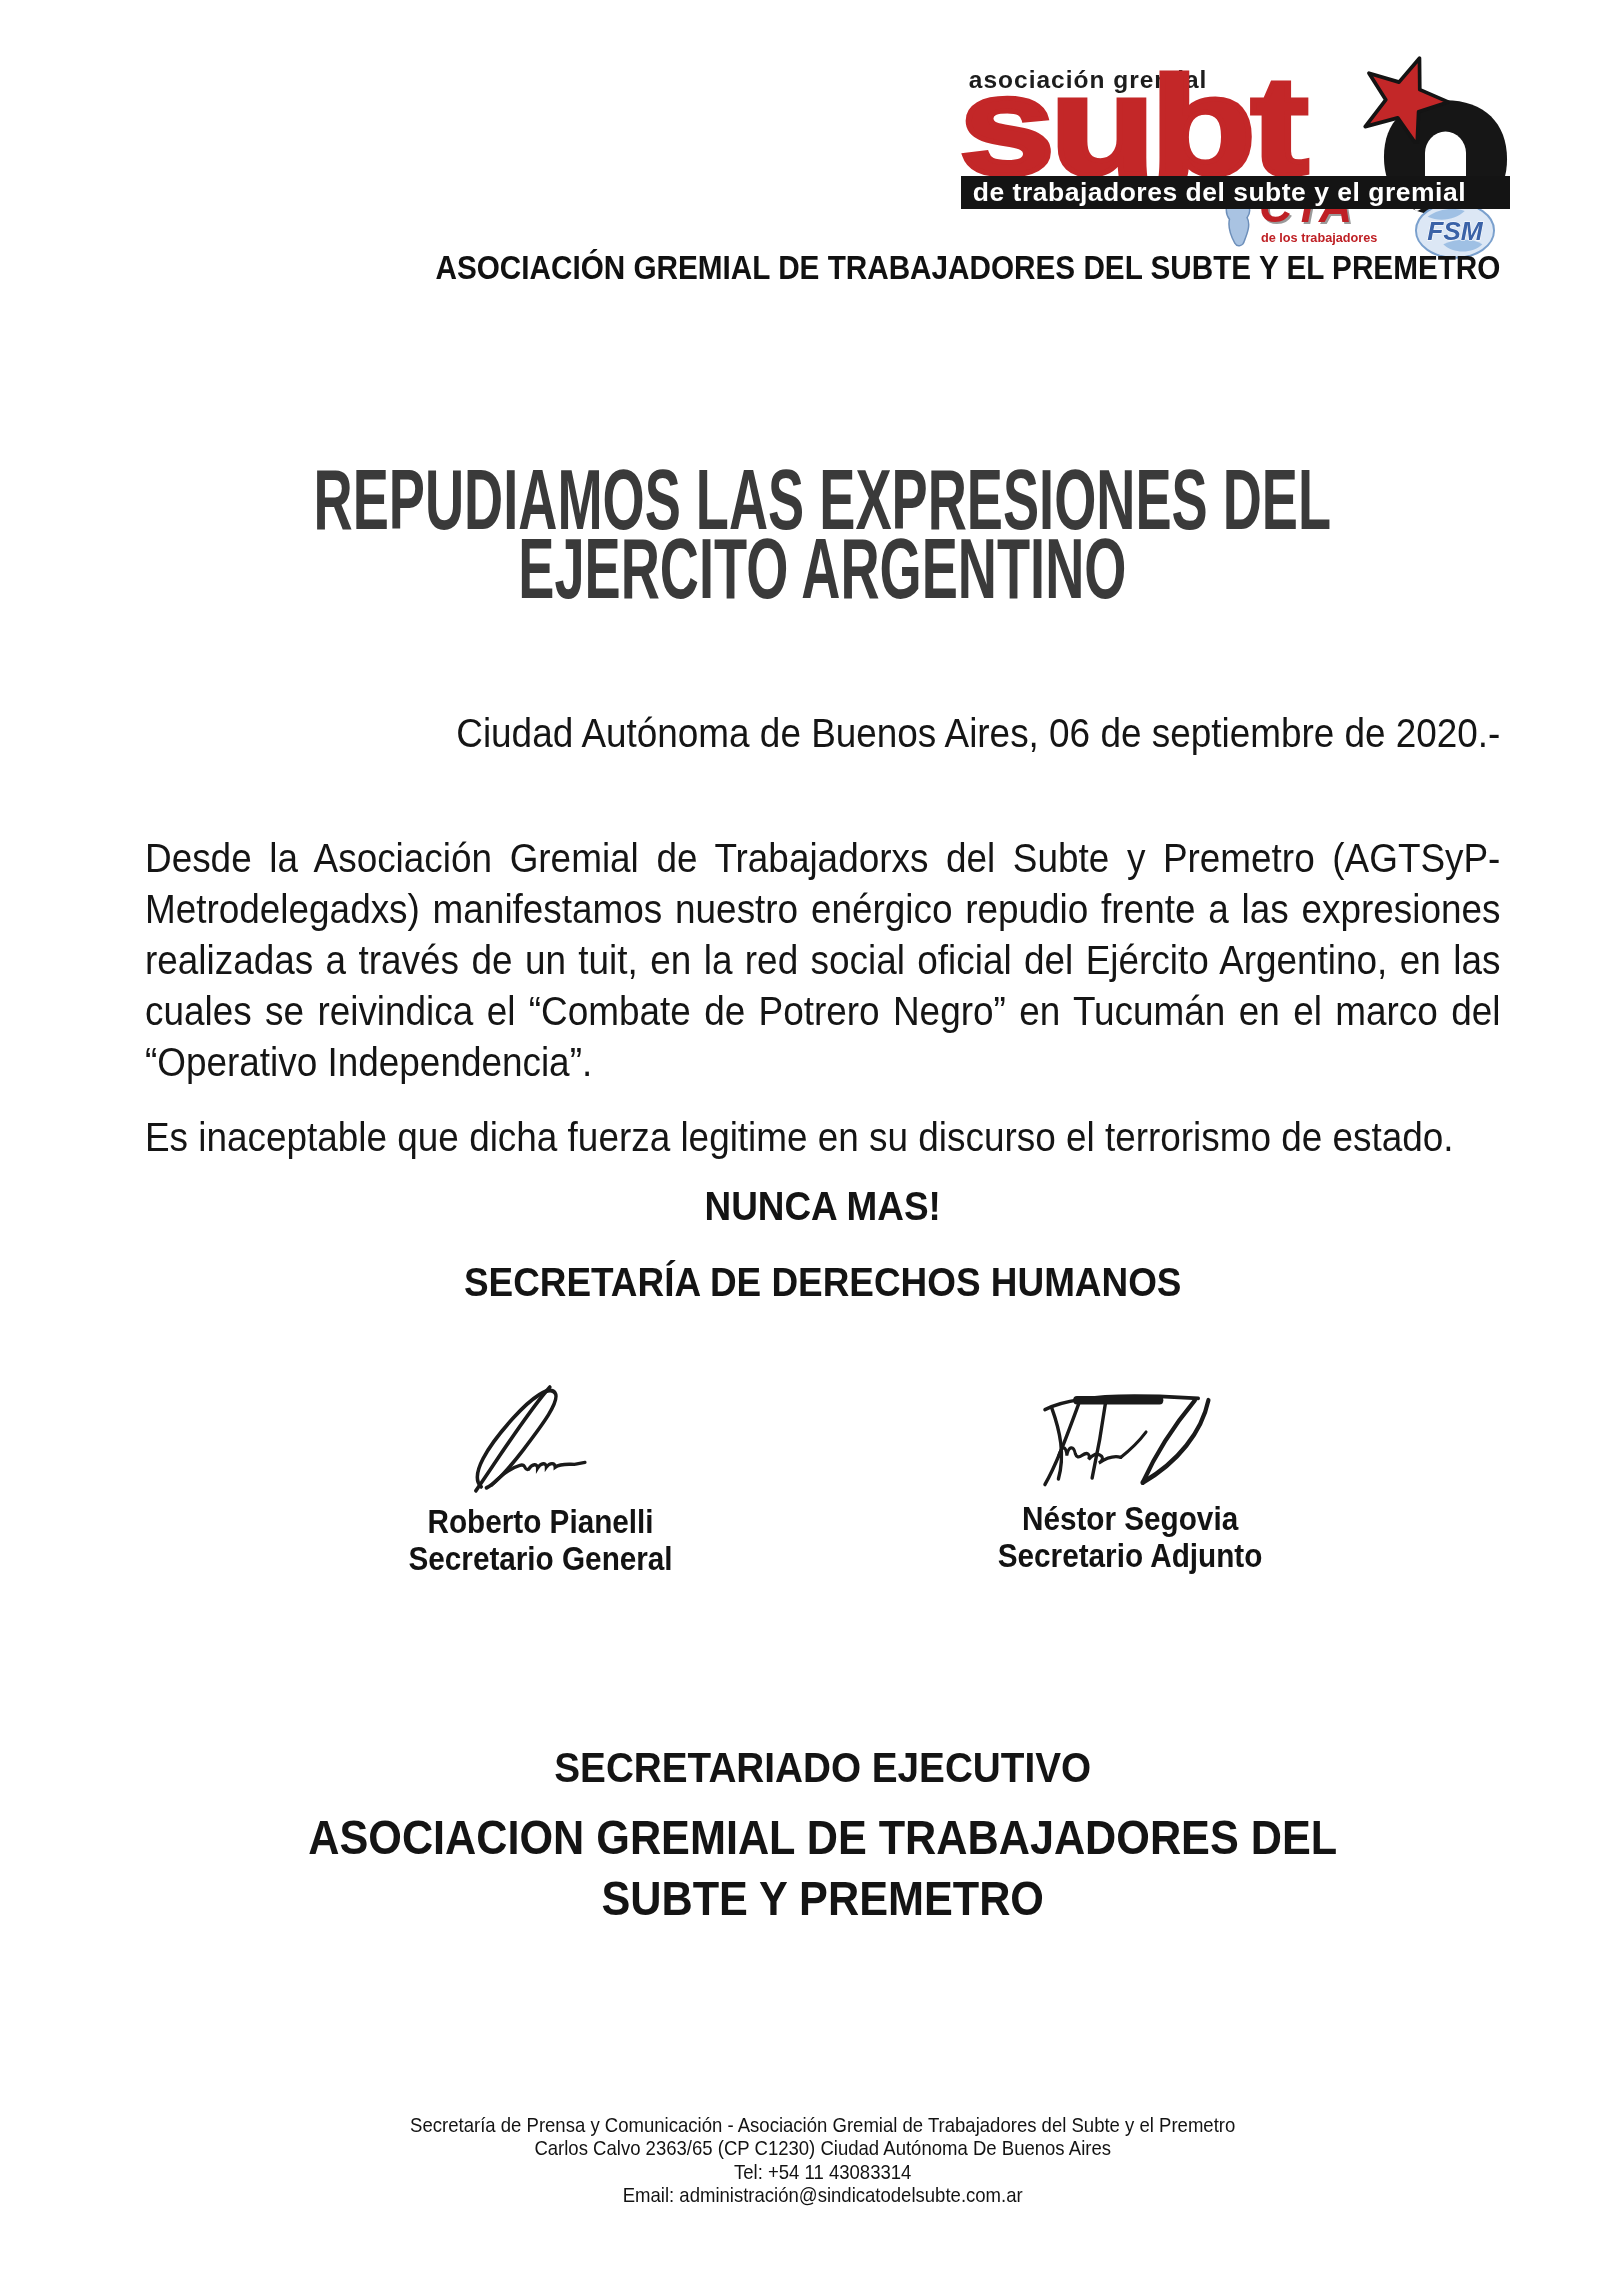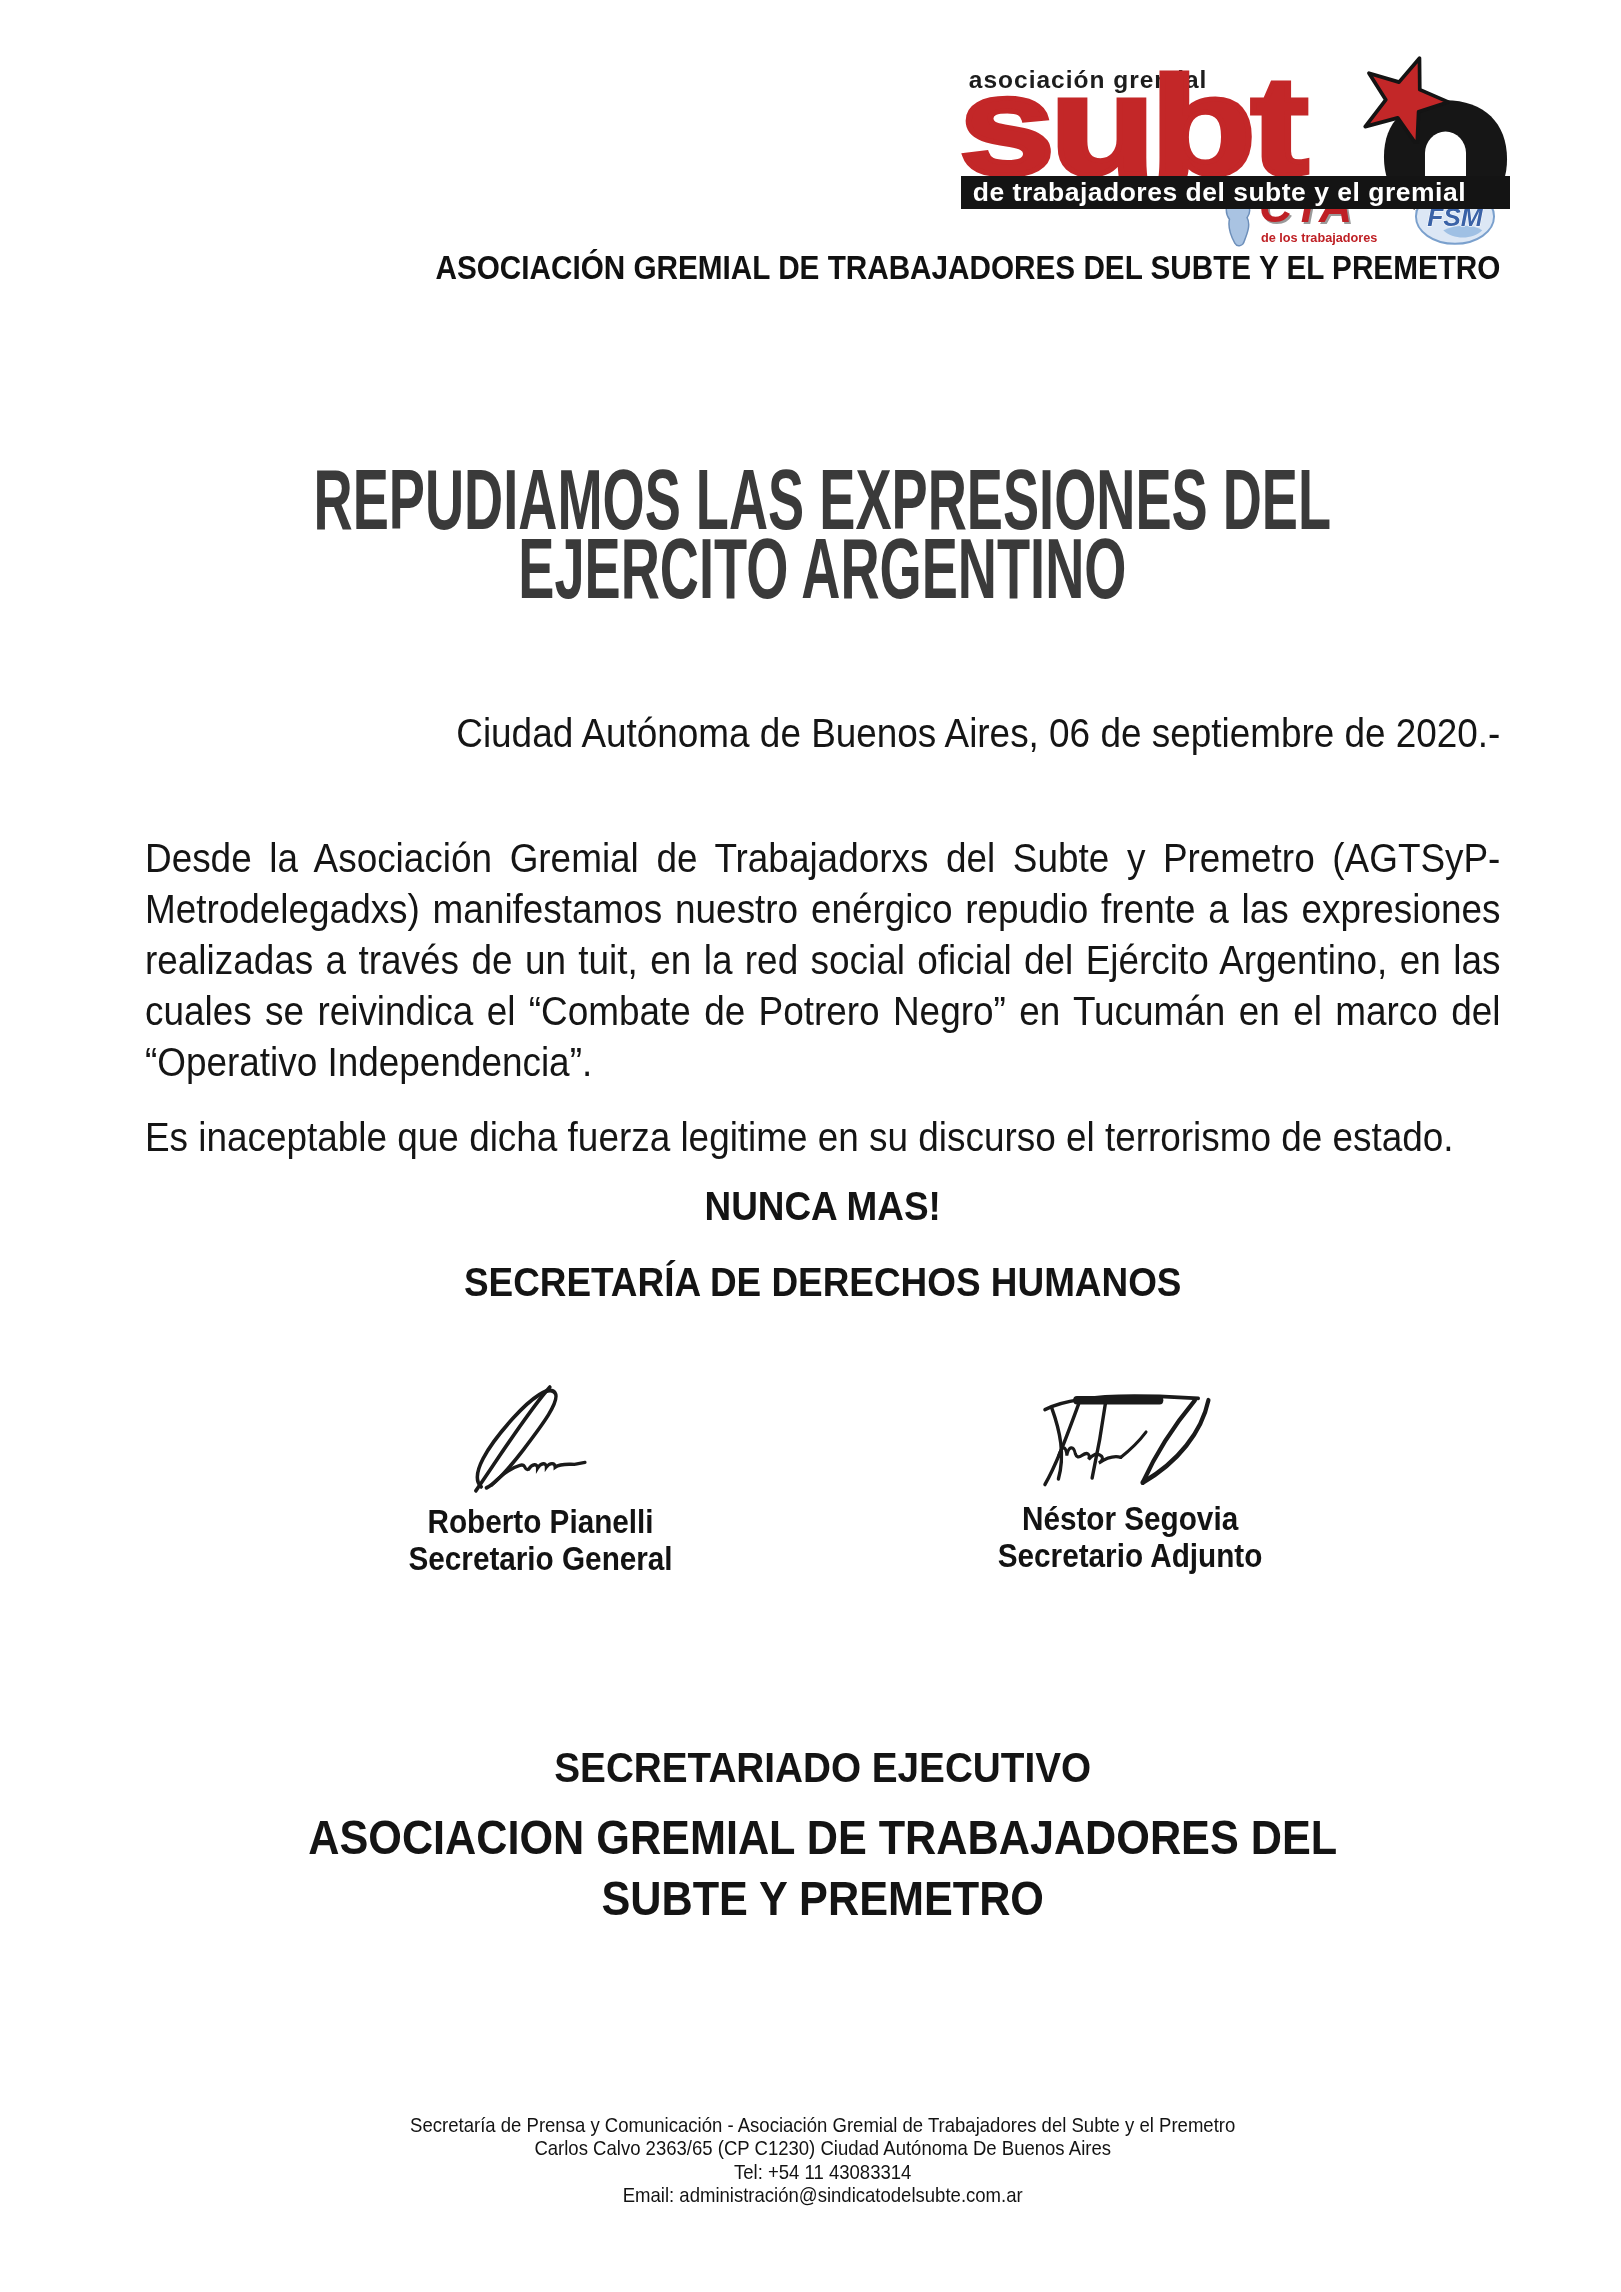--- a/index.html
+++ b/index.html
@@ -22,21 +22,21 @@
     color:#ffffff;font-weight:bold;font-size:26.5px;line-height:33px;padding-left:11.8px;
     letter-spacing:0.5px;box-sizing:border-box;white-space:nowrap;z-index:2;
   }
   .logo-cta{position:absolute;left:257px;top:150px;width:176px;height:53px;}
   .cta-map{position:absolute;left:0;top:0;}
   .cta-text{
     position:absolute;left:41px;top:-11.8px;font-style:italic;font-weight:bold;font-size:46px;line-height:49px;
     color:#bf2025;text-shadow:2px 2px 0 #9a9a9a;letter-spacing:1px;
   }
   .cta-sub{position:absolute;left:43px;top:37px;font-weight:bold;font-size:12.7px;color:#bf2025;white-space:nowrap;text-align:center;}
-  .logo-fsm{position:absolute;left:453px;top:143px;width:82px;height:59px;}
+  .logo-fsm{position:absolute;left:453px;top:157px;width:82px;height:59px;}
   
   .logo-spacer{height:245px;}
   .content{
     width:1506px;margin-left:145px;transform:scaleX(0.9);transform-origin:0 0;
     font-size:41px;color:#151515;
   }
   .org-header{margin-top:2.9px;text-align:right;font-weight:bold;font-size:33px;line-height:39px;color:#111111;white-space:nowrap;}
   .title{margin-top:178px;display:flex;flex-direction:column;align-items:center;color:#3a3a3a;font-weight:bold;}
   .tline{font-size:86px;line-height:69px;white-space:nowrap;transform:scaleX(0.7);}
   .date-line{margin-top:105px;text-align:right;font-size:41px;line-height:51px;white-space:nowrap;}

